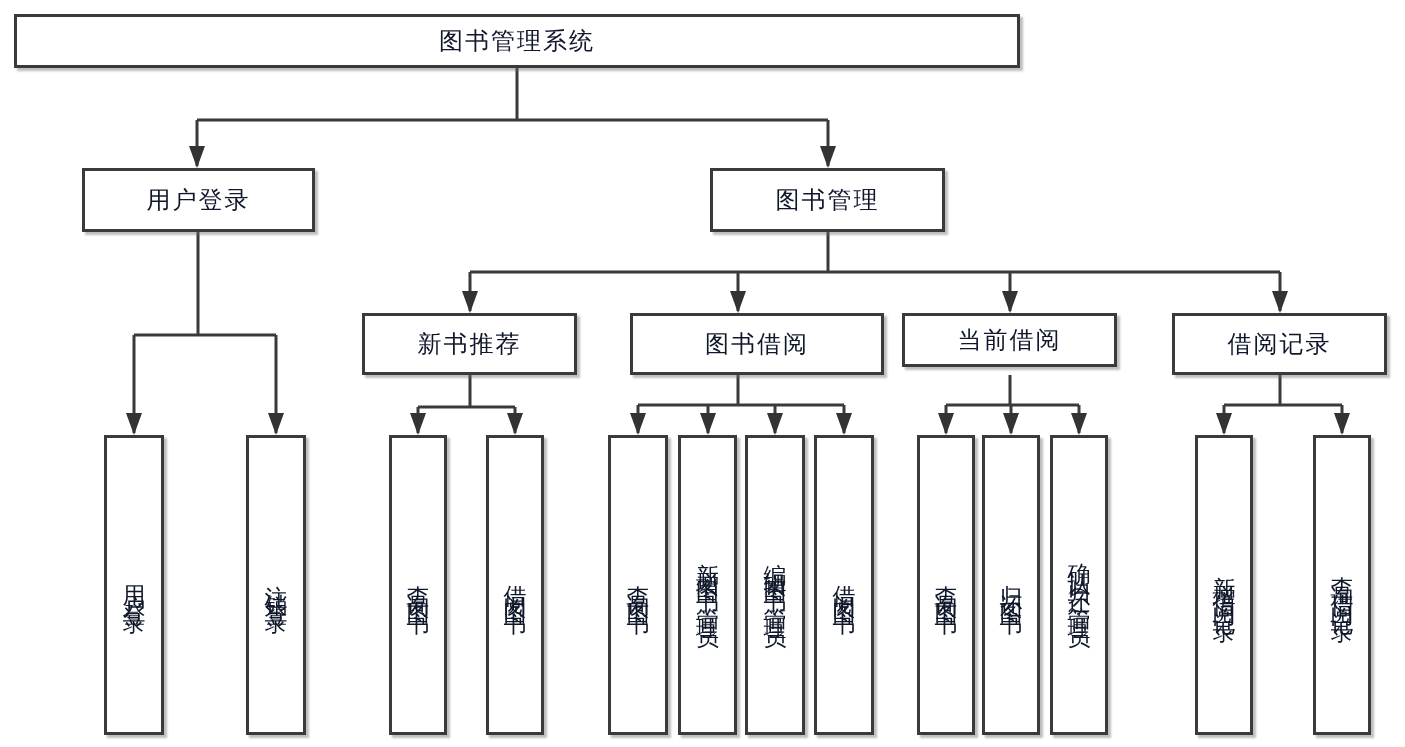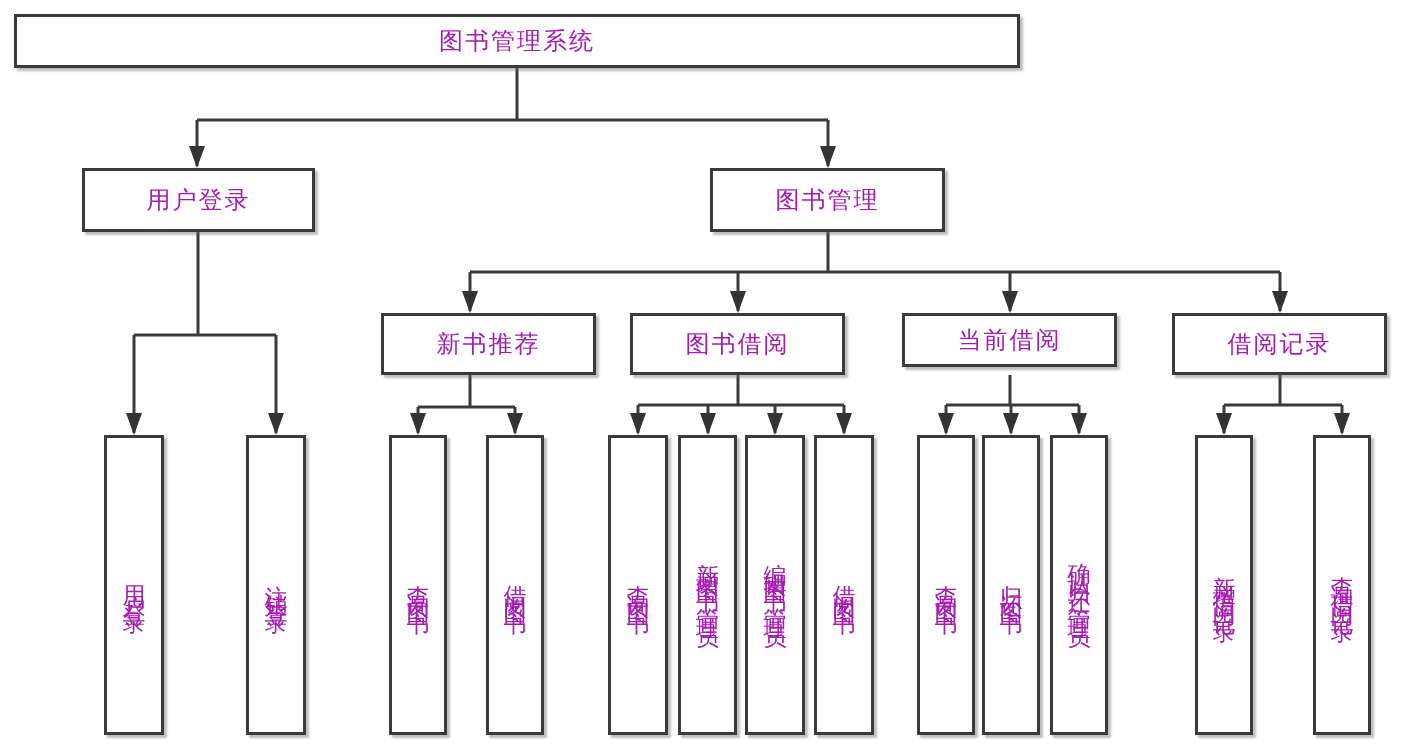--- a/index.html
+++ b/index.html
@@ -29,21 +29,21 @@
   }
   #connectors polygon {
     fill: #333333;
     stroke: none;
   }
   .node {
     position: absolute;
     box-sizing: border-box;
     background: #ffffff;
     border: 3px solid #3a3a3a;
-    color: #a21caf;
+    color: #0f172a;
     display: flex;
     align-items: center;
     justify-content: center;
     box-shadow: 3px 3px 2px rgba(110,110,110,0.45);
   }
   .h-node {
     font-size: 24px;
     letter-spacing: 2px;
     white-space: nowrap;
   }
@@ -104,22 +104,22 @@
     <path d="M1280 375 V405 M1224 405 H1342 M1224 405 V433 M1342 405 V433"></path>
     <polygon points="1216,413 1232,413 1224,435"></polygon>
     <polygon points="1334,413 1350,413 1342,435"></polygon>
   </svg>
 
   <div class="node h-node" style="left:14px; top:14px; width:1006px; height:54px;">图书管理系统</div>
 
   <div class="node h-node" style="left:82px; top:168px; width:233px; height:64px;">用户登录</div>
   <div class="node h-node" style="left:710px; top:168px; width:235px; height:64px;">图书管理</div>
 
-  <div class="node h-node" style="left:362px; top:313px; width:215px; height:62px;margin-left:19px;">新书推荐</div>
-  <div class="node h-node" style="left:630px; top:313px; width:215px; height:62px;">图书借阅</div>
+  <div class="node h-node" style="left:362px; top:313px; width:215px; height:62px;">新书推荐</div>
+  <div class="node h-node" style="left:630px; top:313px; width:254px; height:62px;">图书借阅</div>
   <div class="node h-node" style="left:902px; top:313px; width:215px; height:54px;">当前借阅</div>
   <div class="node h-node" style="left:1172px; top:313px; width:215px; height:62px;">借阅记录</div>
 
   <div class="node v-node" style="left:104px; top:435px; width:60px; height:300px;">用户登录</div>
   <div class="node v-node" style="left:246px; top:435px; width:60px; height:300px;">注销登录</div>
 
   <div class="node v-node" style="left:389px; top:435px; width:58px; height:300px;">查询图书</div>
   <div class="node v-node" style="left:486px; top:435px; width:58px; height:300px;">借阅图书</div>
 
   <div class="node v-node" style="left:608px; top:435px; width:60px; height:300px;">查询图书</div>

